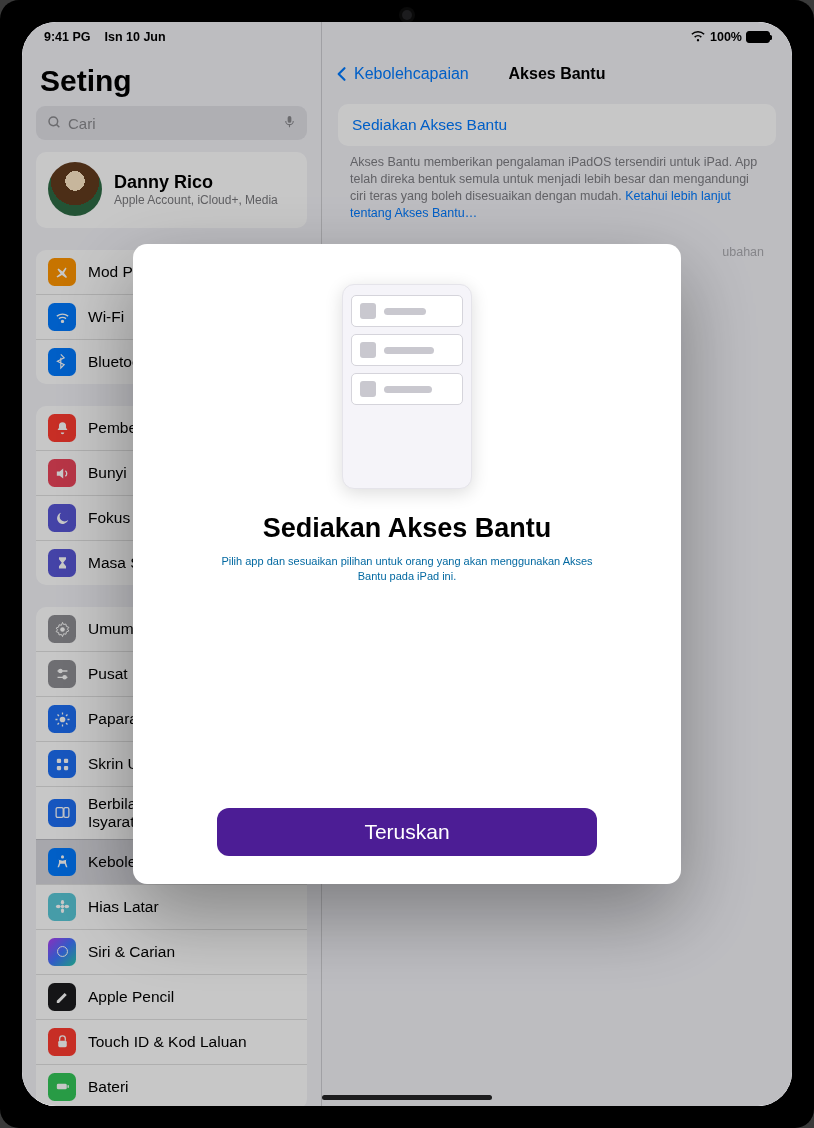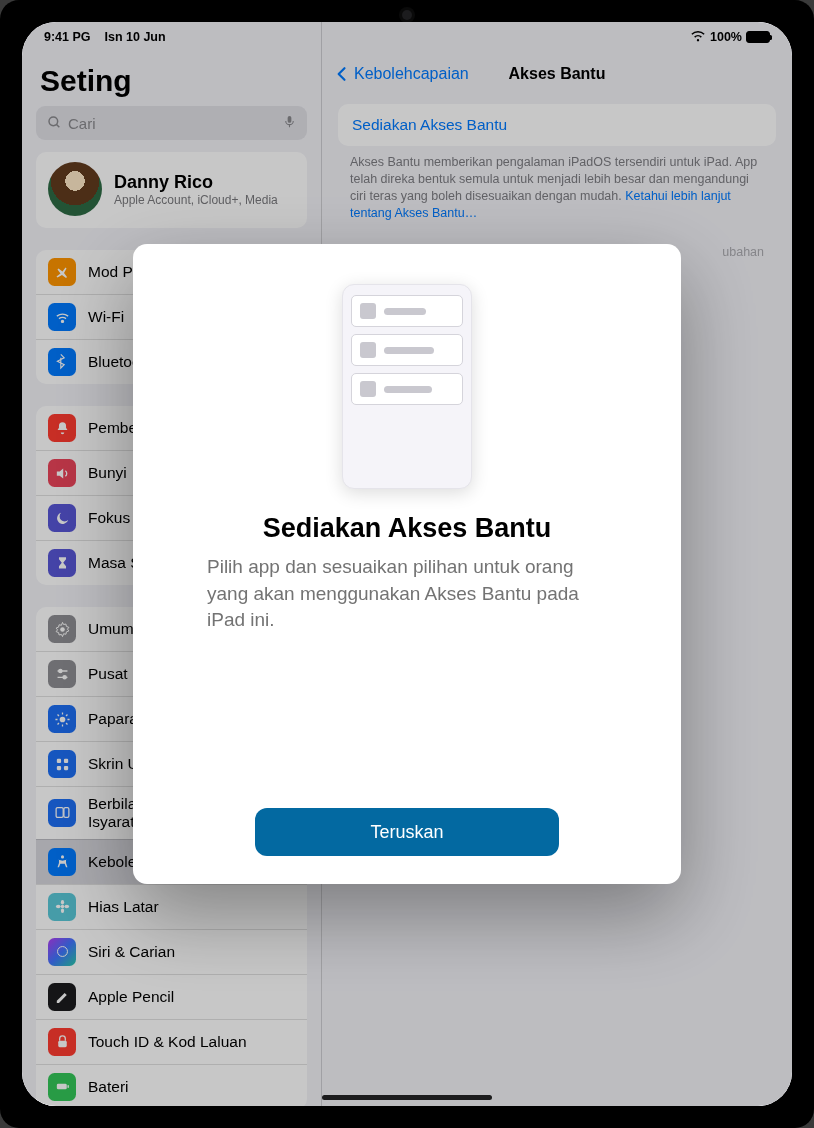--- a/index.html
+++ b/index.html
@@ -139,24 +139,24 @@
 }
 .slot {
   height: 32px; border: 1px solid #d5d4db; border-radius: 5px; background: #fff;
   display: flex; align-items: center; gap: 8px; padding: 0 8px; margin-bottom: 7px;
 }
 .slot .sq { width: 16px; height: 16px; background: #c9c8cf; border-radius: 3px;}
 .slot .bar { height: 7px; border-radius: 4px; background: #c9c8cf;}
 .slot:nth-child(1) .bar{ width: 42px;} .slot:nth-child(2) .bar{ width: 50px;} .slot:nth-child(3) .bar{ width: 48px;}
 
 .modal h2 { font-size: 27px; font-weight: 700; text-align: center; margin-bottom: 10px; }
-.modal p  { font-size: 19px; line-height: 1.4; color: #737373; max-width: 400px;}
+.modal p  { font-size: 11px; text-align: center; line-height: 1.4; color: #0369a1; max-width: 400px;}
 .cta {
-  margin-top: auto; width: 304px; height: 48px; border: none; border-radius: 12px;
-  background: #0369a1; color: #fff; font-size: 18px; font-weight: 500;
+  margin-top: auto; width: 380px; height: 48px; border: none; border-radius: 12px;
+  background: #4c1d95; color: #fff; font-size: 21px; font-weight: 500;
 }
 
 .home-indicator{
   position:absolute; bottom:6px; left:50%; transform:translateX(-50%);
   width:170px; height:5px; border-radius:3px; background:#000; opacity:0.85;
 }
 </style>
 </head>
 <body>
 

